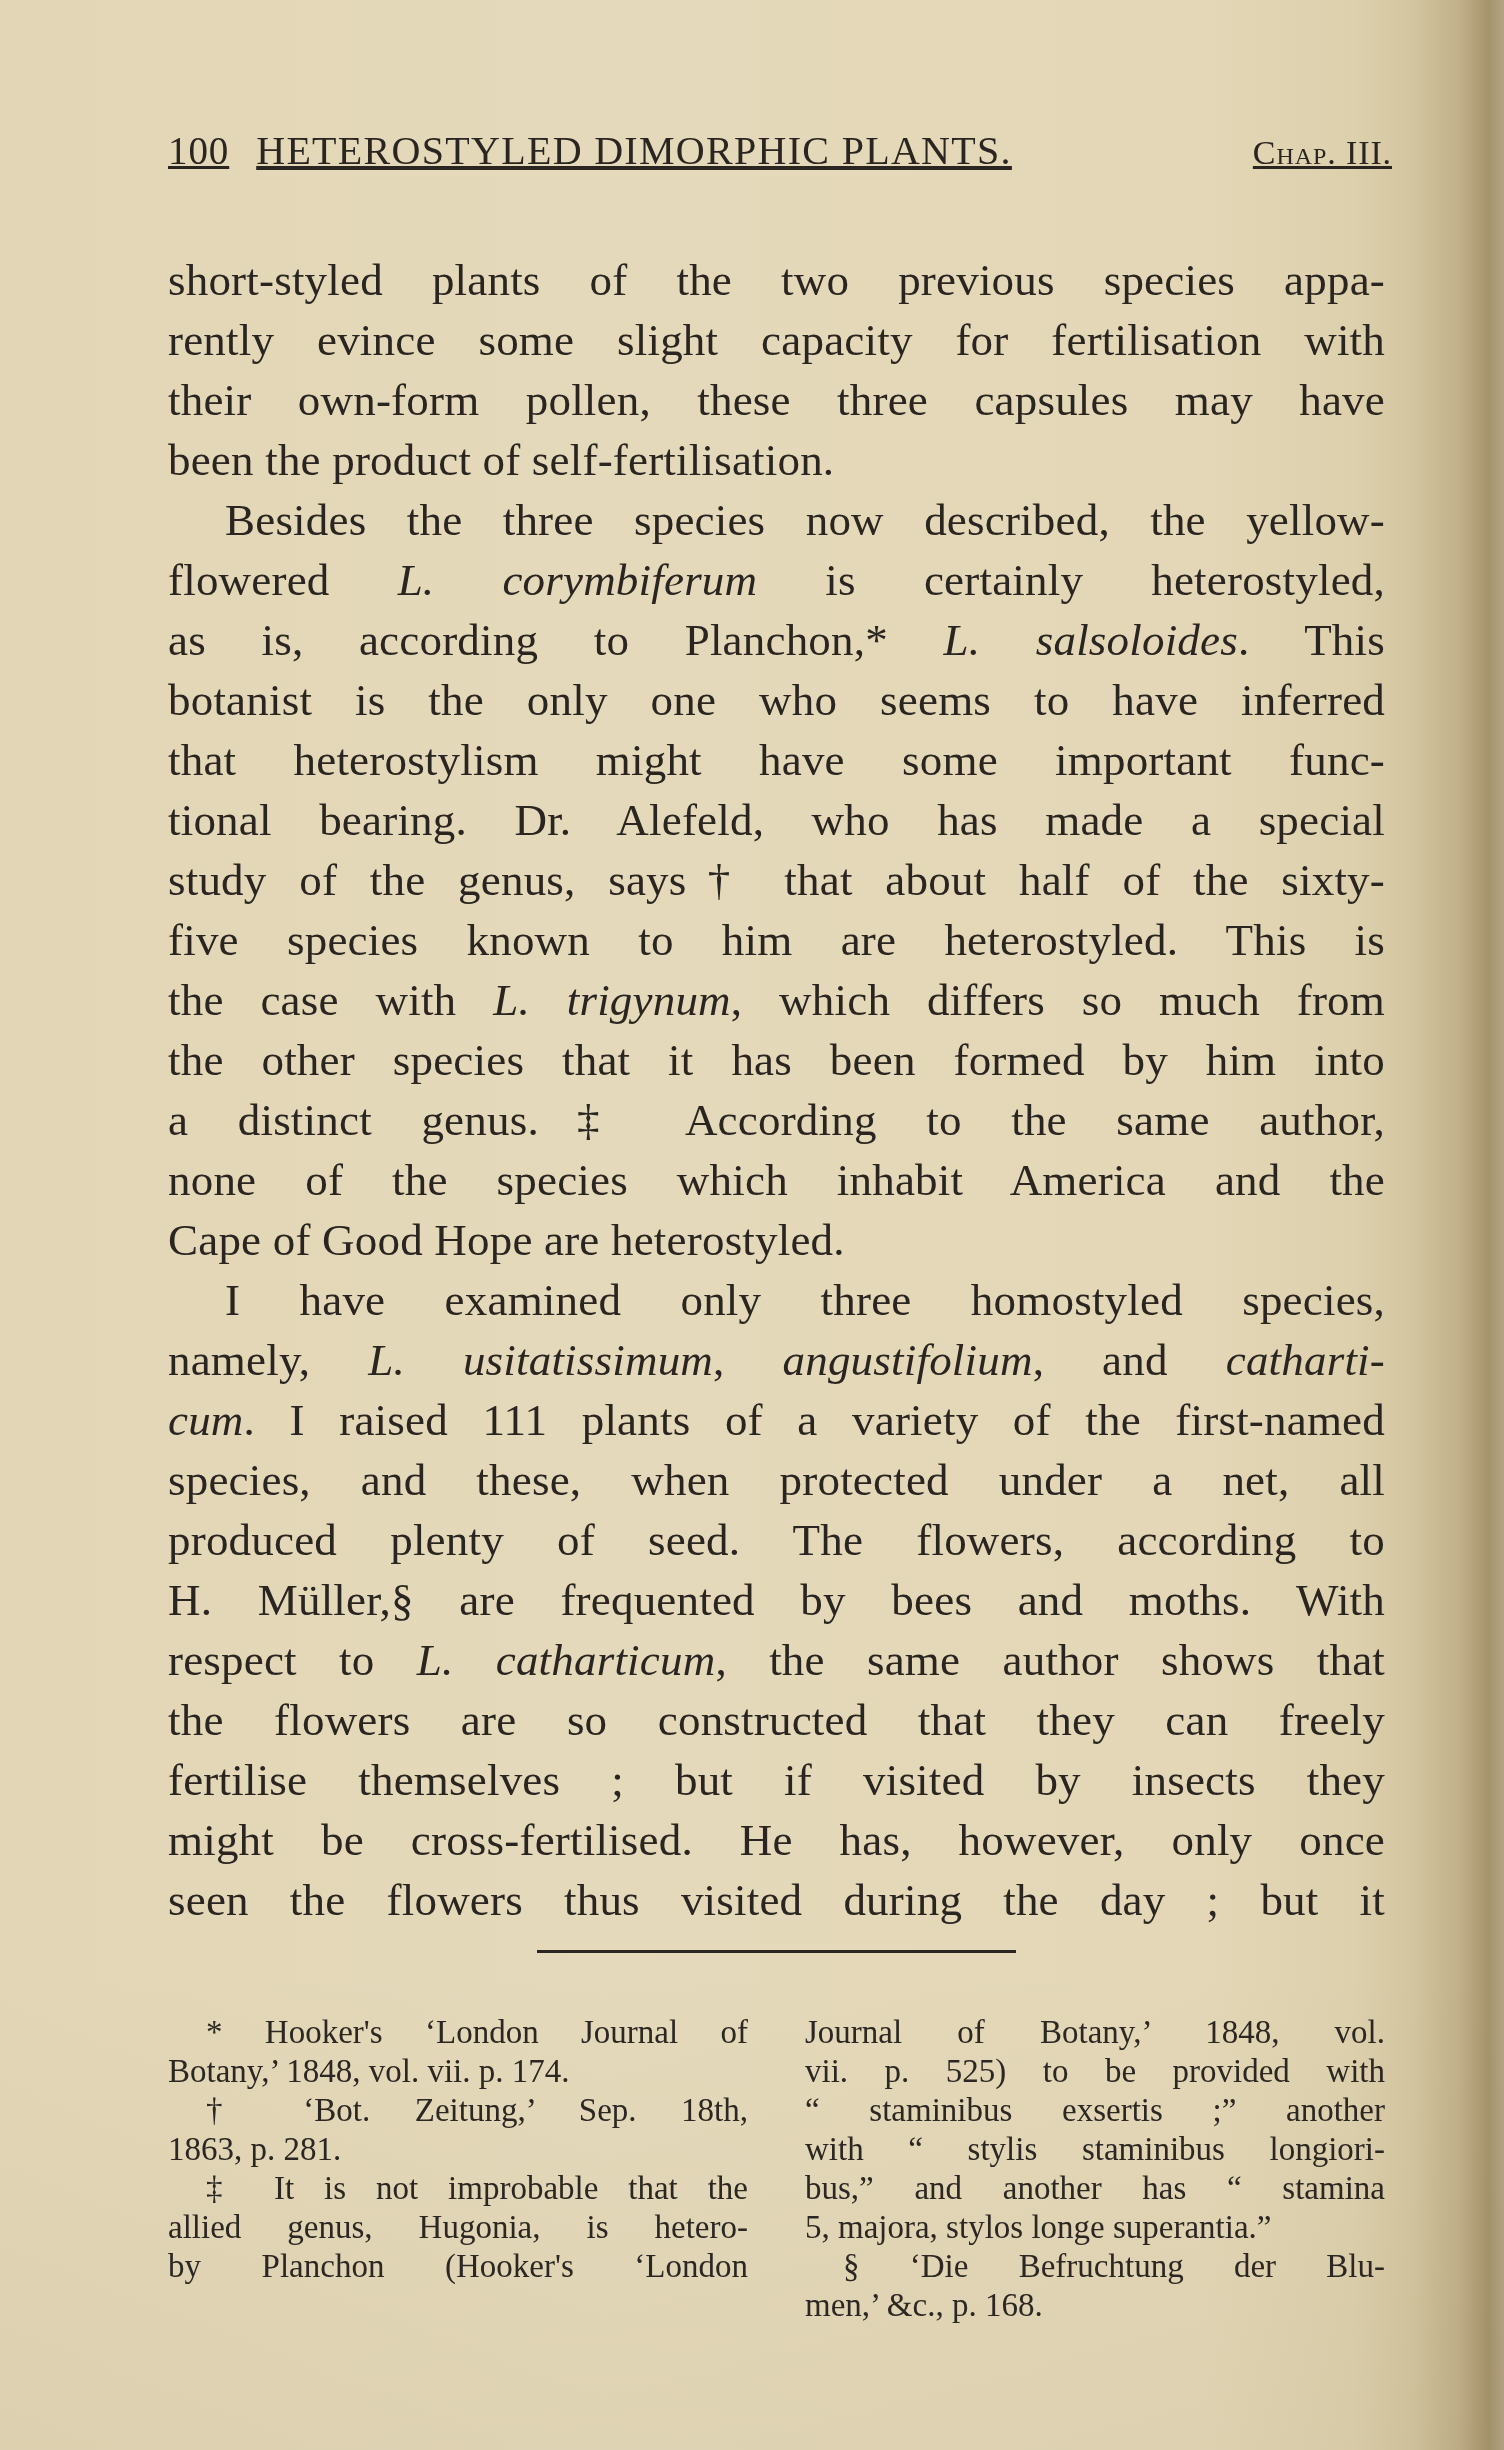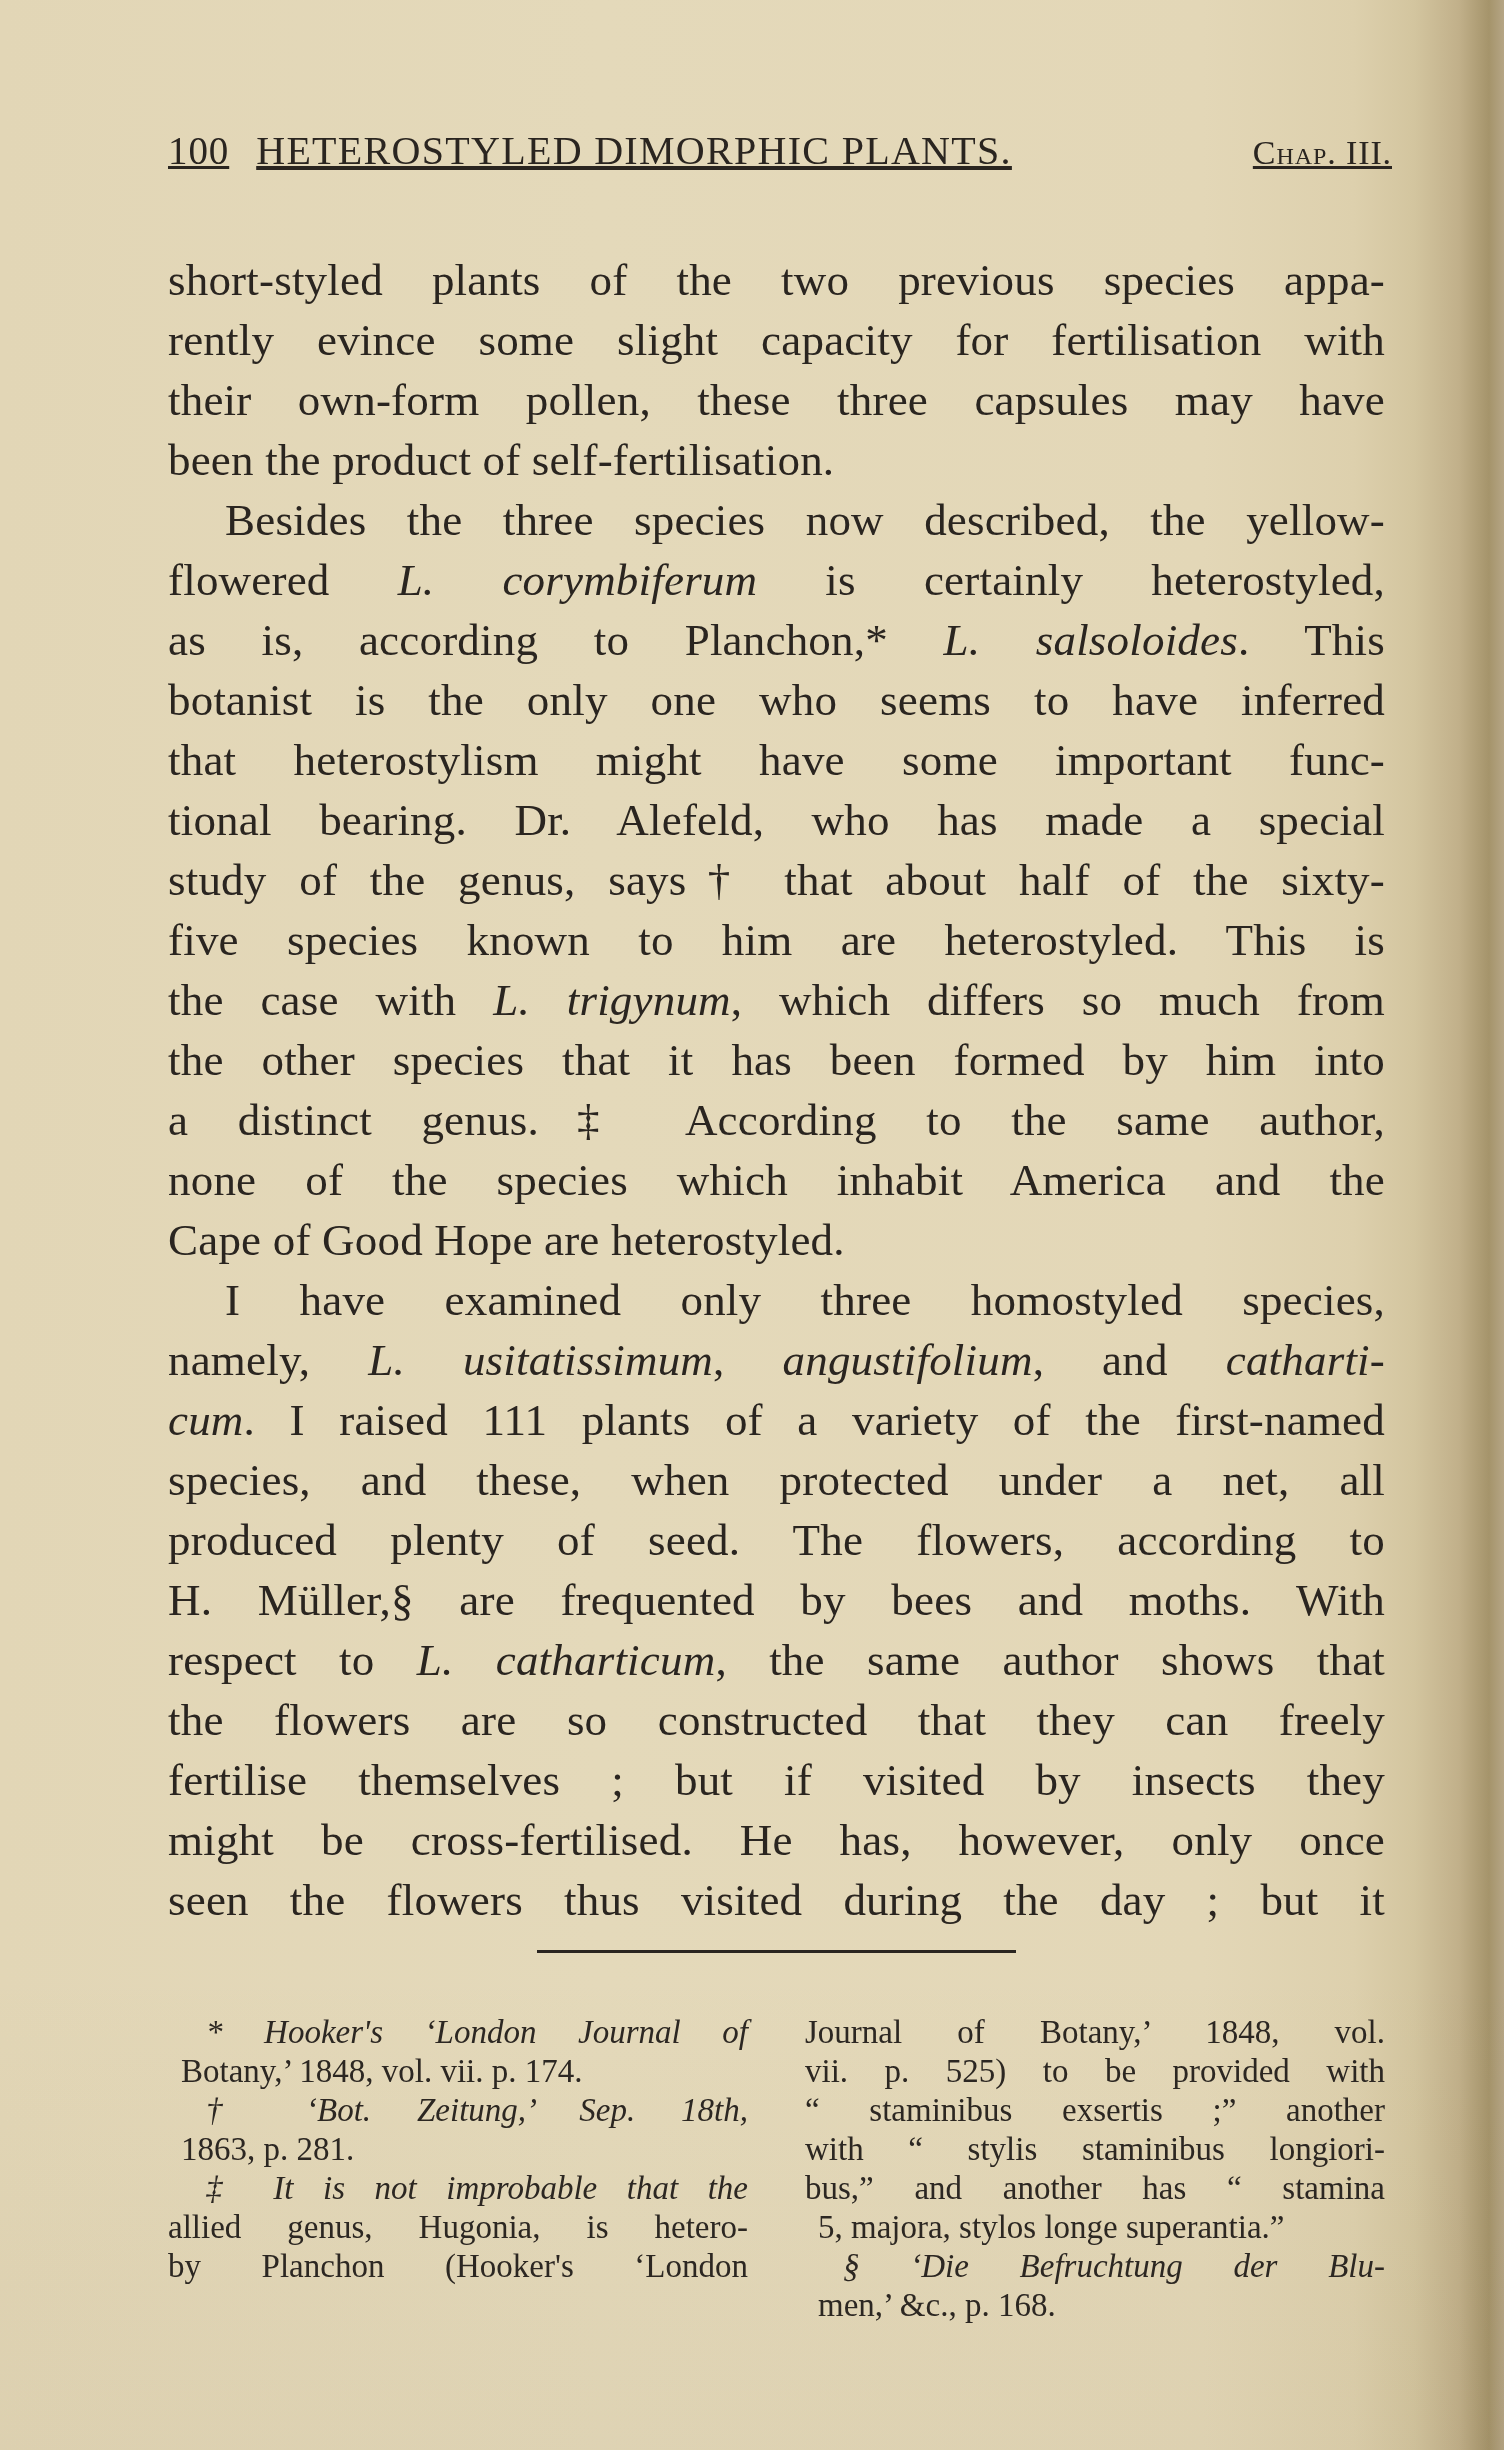--- a/index.html
+++ b/index.html
@@ -61,22 +61,22 @@
     position: absolute;
     top: 2013px;
     font-family: "Liberation Serif", serif;
     font-size: 33px;
     line-height: 39px;
     color: #2c2722;
   }
   .footnotes.left { left: 168px; width: 580px; }
   .footnotes.right { left: 805px; width: 580px; }
   .footnotes .line { display: block; white-space: nowrap; text-align: justify; text-align-last: justify; }
-  .footnotes .line.last { text-align-last: left; margin-left: 13px; }
-  .footnotes .line.indent { padding-left: 38px; font-style: italic; }
+  .footnotes .line.last { text-align-last: left; }
+  .footnotes .line.indent { padding-left: 38px; }
 </style>
 </head>
 <body>
 
 <div class="page-shade"></div>
 
 <div class="running-head">
   <span class="page-num">100</span>
   <span class="title">HETEROSTYLED DIMORPHIC PLANTS.</span>
   <span class="chapter">Chap. III.</span>

